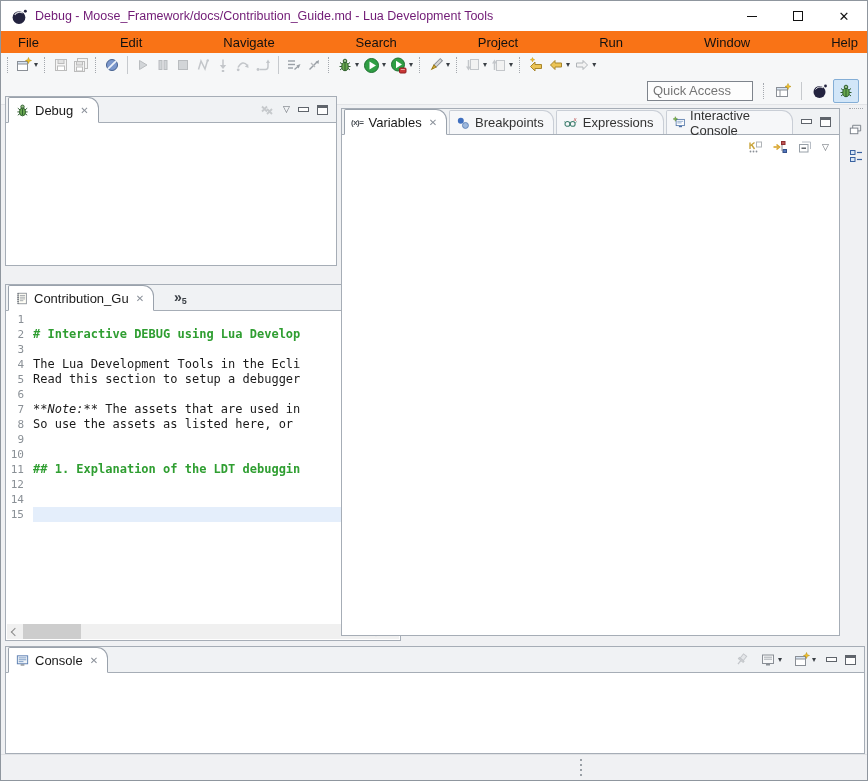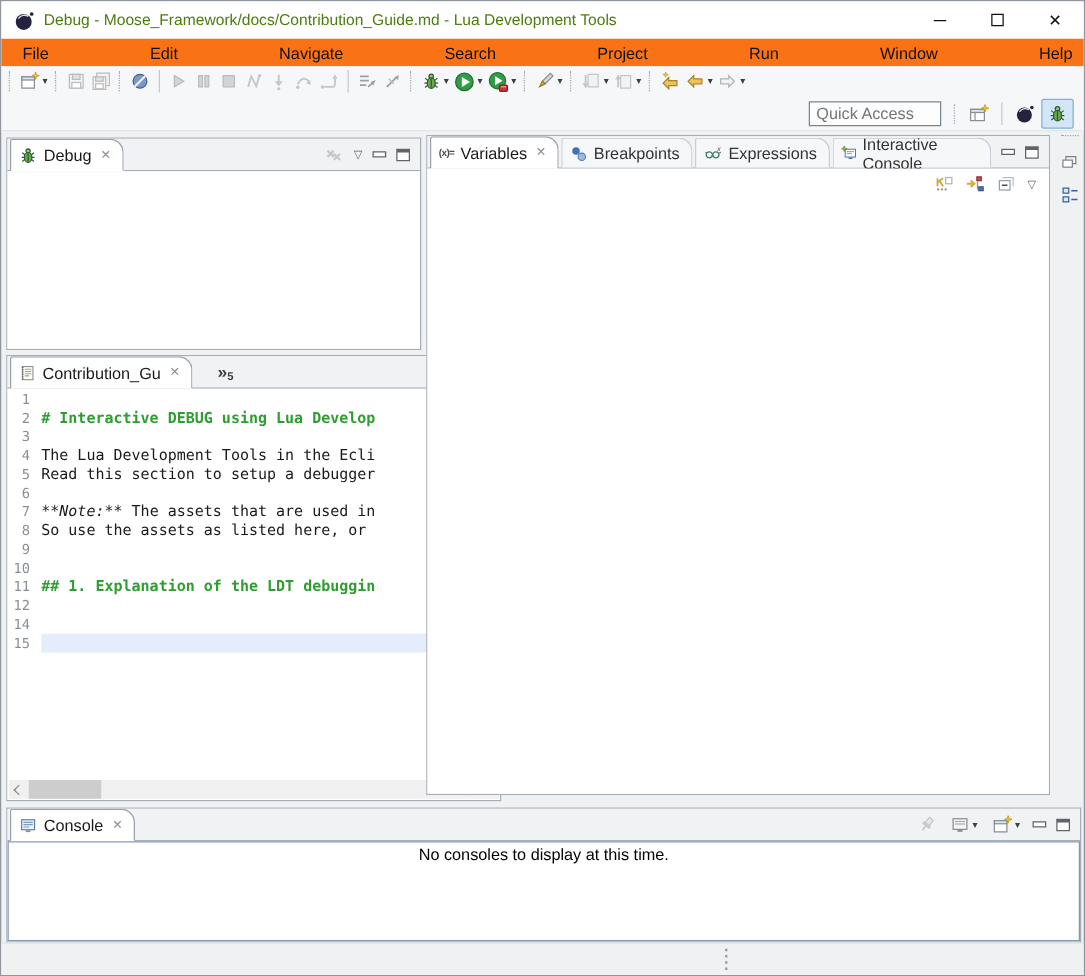--- a/index.html
+++ b/index.html
@@ -4,21 +4,21 @@
 <style>
   * { margin:0; padding:0; box-sizing:border-box; }
   html,body { background:#e8e8e8; }
   body { width:868px; height:781px; font-family:"Liberation Sans",sans-serif; }
   .win { position:relative; width:868px; height:781px; background:#f0f1f3;
          border:1px solid #8f969e; overflow:hidden; font-size:13px; color:#1a1a1a; }
 
   
   .titlebar { height:30px; background:#fff; display:flex; align-items:center; }
   .app-icon { width:17px; height:17px; margin:0 7px 0 10px; flex:none; }
-  .title-text { font-size:12.5px; color:#4d7c0f; }
+  .title-text { font-size:12.5px; color:#701a75; }
   .win-controls { margin-left:auto; display:flex; height:100%; }
   .wc { width:46px; height:100%; display:flex; align-items:center; justify-content:center; }
   .wc-min-glyph { width:10px; height:0; border-top:1px solid #111; }
   .wc-max-glyph { width:10px; height:10px; border:1px solid #111; }
   .wc-close-glyph { font-size:13px; color:#111; }
 
   
   .menubar { height:22px; background:#f97316; display:flex; align-items:center; padding-left:8px;justify-content:space-between; }
   .menu-item { padding:2px 9px; font-size:13px; color:#111; }
 
@@ -33,21 +33,21 @@
   .toolbar2 { height:28px; background:#f6f7f8; display:flex; align-items:center;
               justify-content:flex-end; padding-right:8px; border-bottom:1px solid #e2e4e7; }
   .qa-input { width:106px; height:20px; border:1px solid #7e848c; background:#fdfdfd;
               font-family:"Liberation Sans",sans-serif; font-size:13px; color:#333;
               padding:0 0 0 5px; margin-right:6px; }
   .persp-btn { width:26px; height:24px; display:flex; align-items:center; justify-content:center; }
   .persp-btn.sel { background:#d2e6f8; border:1px solid #84aed6; border-radius:2px; }
 
   
   .panel { position:absolute; background:#fff; border:1px solid #a6adb6; }
-  .debug-panel   { left:4px;  top:109px; width:332px; height:170px; }
+  .debug-panel   { left:4px;  top:95px; width:332px; height:170px; }
   .editor-panel  { left:4px;  top:283px; width:396px; height:357px; }
   .vars-panel    { left:340px; top:107px; width:499px; height:528px; }
   .console-panel { left:4px;  top:645px; width:860px; height:108px;text-align:center; }
 
   .phead { height:26px; background:#f0f2f4; border-bottom:1px solid #a6adb6;
            display:flex; align-items:flex-end; padding-left:2px; }
   .tab { display:flex; align-items:center; padding:0 9px 0 6px; font-size:13px; gap:5px; }
   .tab.sel { height:26px; margin-bottom:-1px; background:#fff; border:1px solid #9aa2ac;
              border-bottom:1px solid #fff; border-radius:2px 11px 0 0; position:relative; z-index:2; }
   .tab.unsel { height:24px; background:#f6f7f9; border:1px solid #c9ced6; border-bottom:none;
@@ -628,23 +628,20 @@
             <rect x="1.5" y="4.5" width="10" height="9" fill="#fff" stroke="#8a8f96"></rect>
             <rect x="1.5" y="4.5" width="10" height="2.5" fill="#d7e4f2" stroke="#8a8f96"></rect>
             <path d="M12.5 0.5 L13.3 2.7 L15.5 3.5 L13.3 4.3 L12.5 6.5 L11.7 4.3 L9.5 3.5 L11.7 2.7 Z" fill="#f2c12e" stroke="#b58a00" stroke-width="0.5"></path>
           </svg>
             <span class="dd">▾</span>
         </span>
         <span class="ico-min"></span>
         <span class="ico-max"></span>
       </div>
     </div>
-    <div class="console-body">
-      <div class="console-msg">No consoles to display at this time.</div>
-    </div>
   </div>
 
   <div class="statusbar">
     <span class="drag-dots">
         <i></i>
         <i></i>
         <i></i>
         <i></i>
       </span>
   </div>

